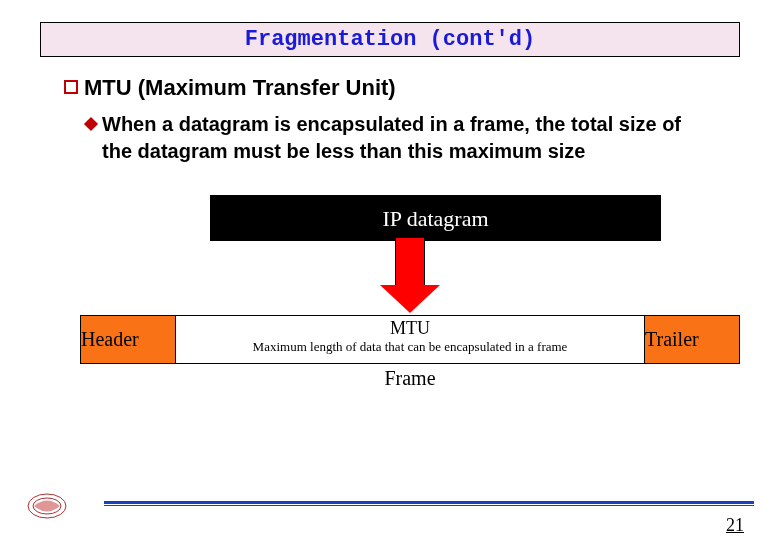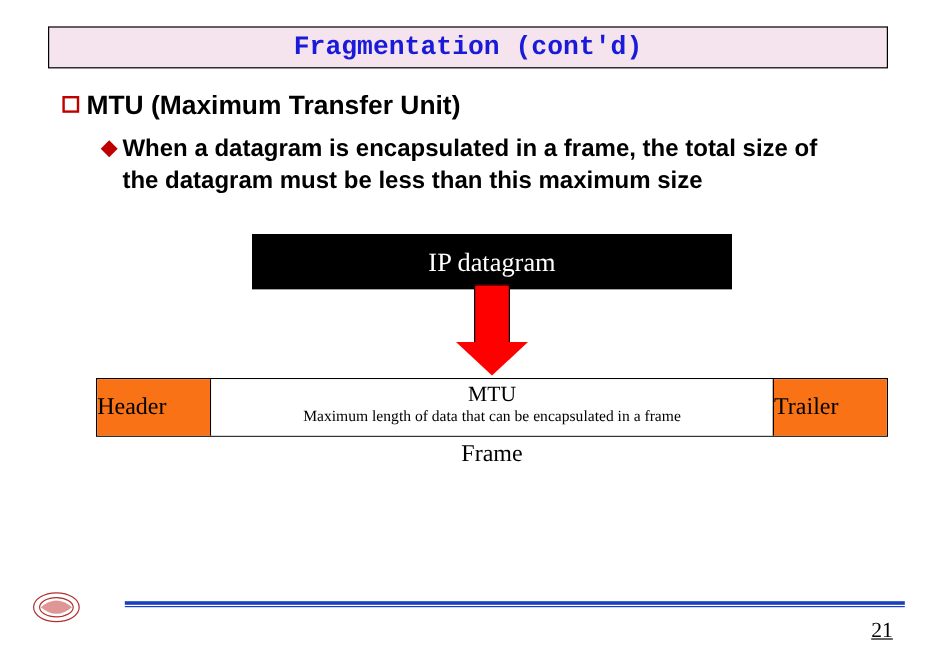--- a/index.html
+++ b/index.html
@@ -12,41 +12,41 @@
     padding: 4px 0;
     font-size: 22px;
     font-weight: bold;
     color: #1a1ad9;
     margin-bottom: 18px;
     font-family: Liberation Mono, monospace;
   }
   .bullet-1 {
     display: flex;
     align-items: flex-start;
-    margin-left: 12px;
+    margin-left: 24px;
     margin-bottom: 10px;
   }
   .bullet-1 .sq {
     width: 14px; height: 14px; border: 2px solid #c00000; margin-top: 5px; margin-right: 6px;
   }
   .bullet-1 .txt { font-size: 22px; font-weight: bold; color: #000; }
   .bullet-2 {
     display: flex;
     align-items: flex-start;
     margin-left: 46px;
     margin-right: 30px;
   }
   .bullet-2 .diamond {
     width: 10px; height: 10px; background: #c00000; transform: rotate(45deg); margin-top: 8px; margin-right: 6px; flex: 0 0 auto;
   }
   .bullet-2 .txt { font-size: 20px; font-weight: bold; color: #000; line-height: 1.35; }
 
   .diagram { position: relative; margin-top: 30px; margin-left: 40px; width: 660px; height: 200px; }
   .ip-box {
-    position: absolute; left: 130px; top: 0; width: 400px; height: 46px;
+    position: absolute; left: 130px; top: 0; width: 451px; height: 46px;
     background: #000; border: 1px solid #000;
     color: #fff; text-align: center; font-family: 'Times New Roman', serif;
     font-size: 22px; line-height: 46px;
   }
   .arrow-stem {
     position: absolute; left: 315px; top: 42px; width: 30px; height: 50px; background: #ff0000; border: 1px solid #000;
   }
   .arrow-head {
     position: absolute; left: 300px; top: 90px;
     width: 0; height: 0;

